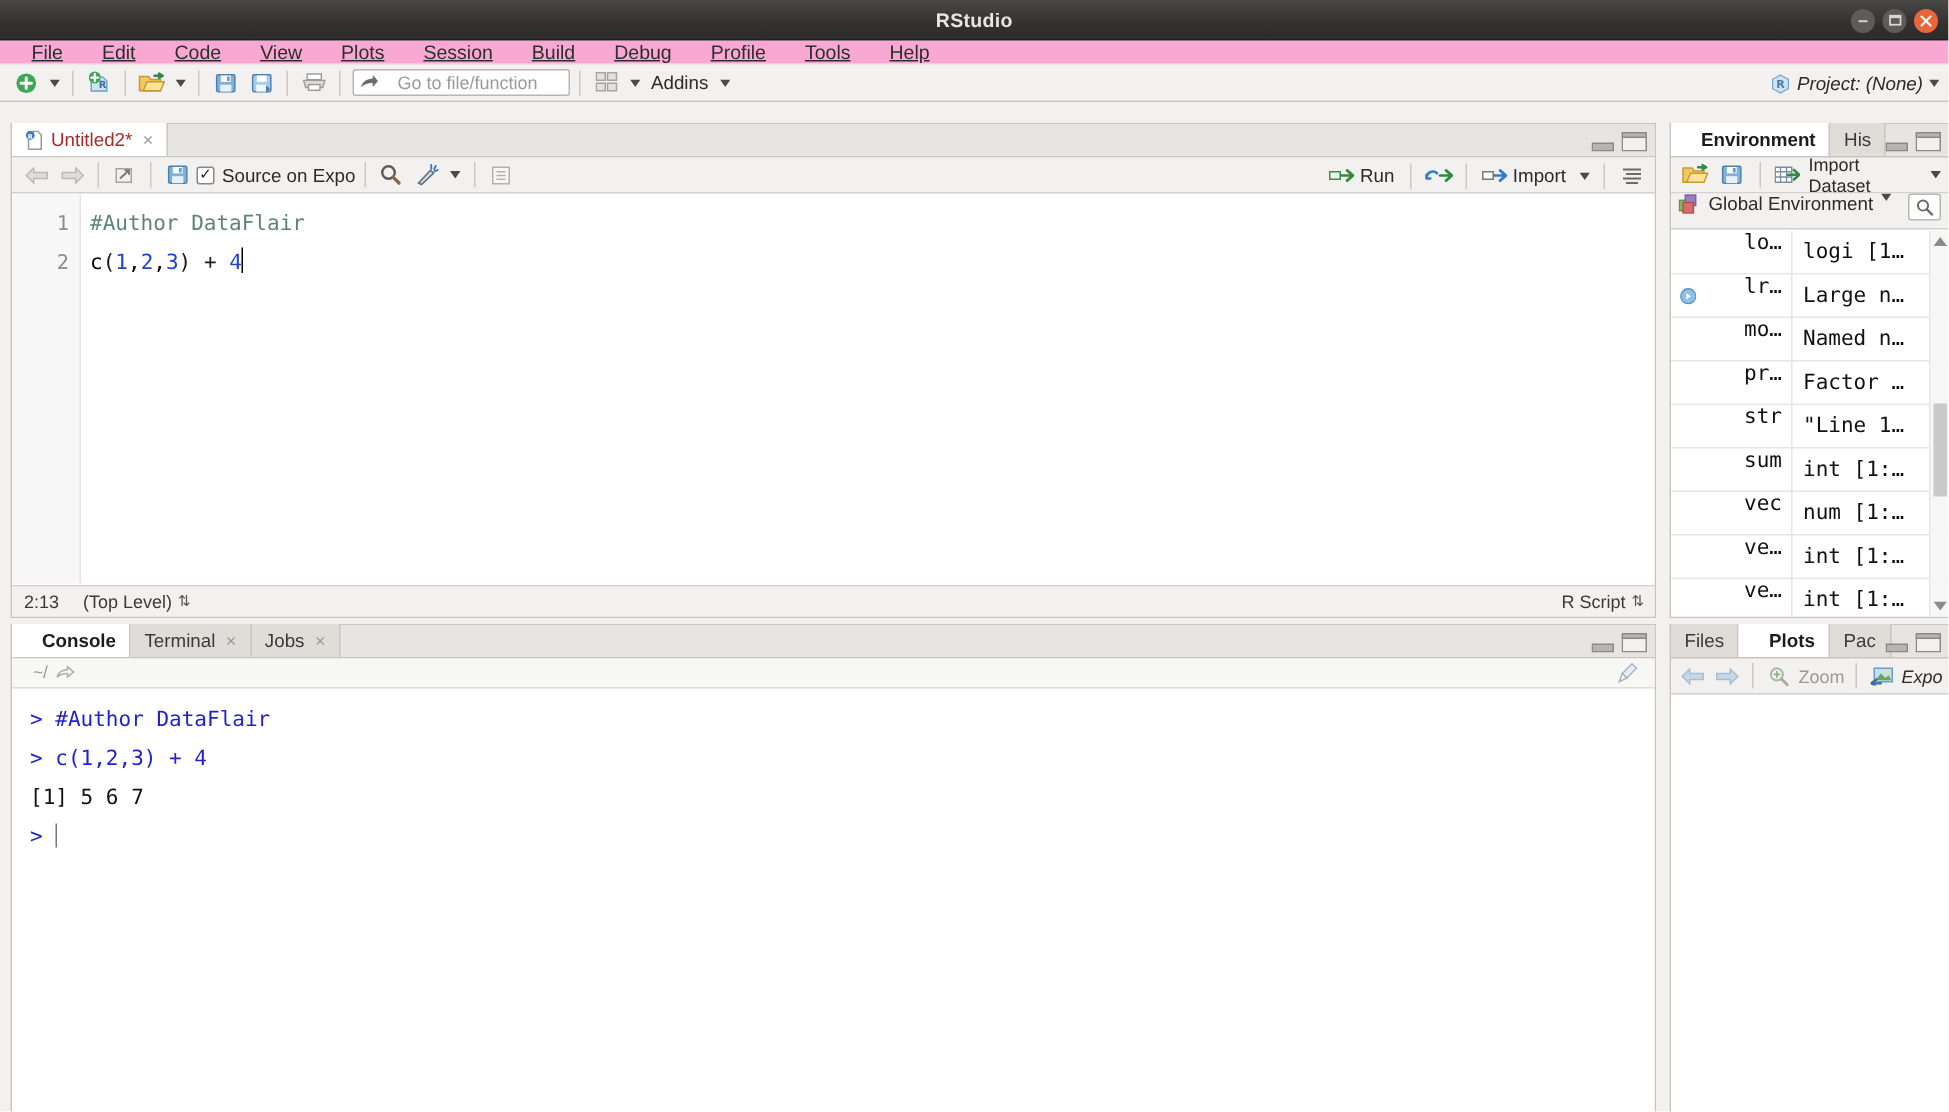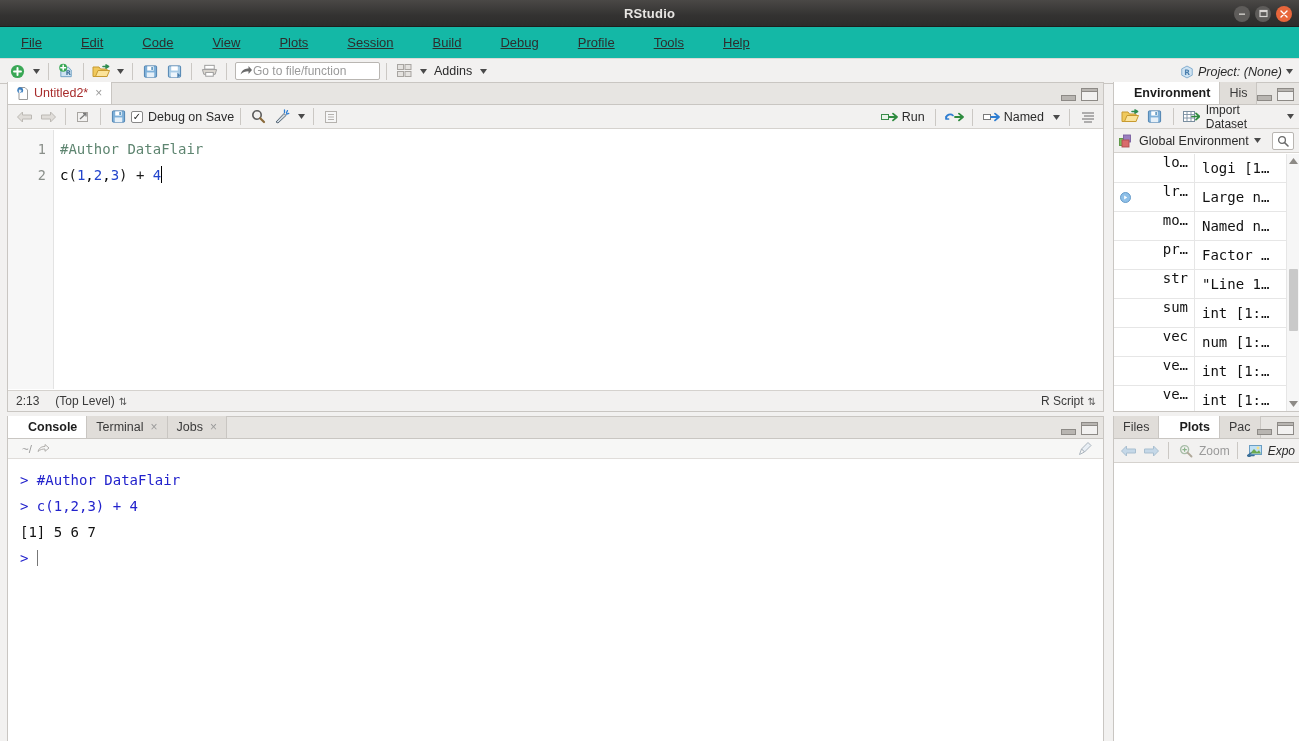--- a/index.html
+++ b/index.html
@@ -23,38 +23,38 @@
   }
   .titlebar .title { color:#e8e6e3; font-size:13px; font-weight:bold; letter-spacing:.2px; }
   .winbtns { position:absolute; right:7px; top:0; height:27px; display:flex; align-items:center; gap:5px; }
   .winbtn { width:16px; height:16px; border-radius:50%; background:#5e5c5a;
             display:flex; align-items:center; justify-content:center; color:#ddd; font-size:9px; line-height:1;}
   .winbtn.close { background:#e8663b; color:#fff; }
   .winbtn svg { display:block; }
 
   
   .menubar {
-    height: 32px; background:#14b8a6;
-    display:flex; align-items:center; padding-left:10px; gap:17px;
+    height: 16px; background:#f9a8d4;
+    display:flex; align-items:center; padding-left:10px; gap:4px;
     border-bottom:1px solid #dcdad7;
   }
   .menuitem { padding:2px 11px; font-size:13px; color:#2e2e2e; cursor:default; }
   .menuitem u { text-decoration: underline; }
 
   
   .toolbar {
     height:25px; background:#f2f1f0; display:flex; align-items:center;
     padding:0 6px; gap:2px; border-bottom:1px solid #c9c6c2; position:relative;
   }
   .tbtn { width:22px; height:21px; display:flex; align-items:center; justify-content:center; border-radius:2px;}
   .tcaret { width:12px; height:21px; display:flex; align-items:center; justify-content:center; }
   .tsep { width:1px; height:17px; background:#cbc8c4; margin:0 4px; }
   .gotofile {
     width:145px; height:18px; background:#ffffff; border:1px solid #b9b6b2; border-radius:2px;
-    display:flex; align-items:center; padding-left:3px; gap:0; margin-left:2px;
+    display:flex; align-items:center; padding-left:3px; gap:12px; margin-left:2px;
   }
   .gotofile span { color:#9a9a9a; font-size:12px; }
   .addins { font-size:12.5px; color:#2b2b2b; padding:0 3px; }
   .project-box { position:absolute; right:6px; top:0; height:25px; display:flex; align-items:center; gap:4px; }
   .project-box .plabel { font-size:12.5px; color:#2b2b2b;font-style:italic; }
 
   
   .panes { position:absolute; top:78px; left:0; right:0; bottom:0; }
   .pane { position:absolute; background:#fff; border:1px solid #c9c6c2; }
   .pane-source { left:7px; top:4px; width:1097px; height:330px; }
@@ -110,21 +110,21 @@
   .cline { height:26px; line-height:26px; white-space:pre; }
   .blue { color:#2222cc; }
   .black { color:#111; }
   .ccaret { display:inline-block; width:1px; height:16px; background:#777; vertical-align:-3px; }
 
   
   .envtoolbar { height:24px; background:#f2f1f0; border-bottom:1px solid #d5d2ce;
                 display:flex; align-items:center; padding:0 5px; gap:3px; }
   .envtoolbar .lbl { font-size:12px; color:#2b2b2b; }
   .envsel { height:24px; background:#f2f1f0; border-bottom:1px solid #d5d2ce;
-            display:flex; align-items:center; padding:0 5px; gap:5px; }
+            display:flex; padding:0 5px; gap:5px; }
   .envsel .ge { font-size:12.5px; color:#2b2b2b; }
   .srchbox { margin-left:auto; width:22px; height:18px; border:1px solid #b9b6b2; background:#fff;
              border-radius:2px; display:flex; align-items:center; justify-content:center; }
   .envlist { position:absolute; top:71px; left:0; right:0; bottom:0; overflow:hidden; background:#fff; }
   .envrow { height:29px; display:flex; border-bottom:1px solid #e6e6e6;
             font-family:"DejaVu Sans Mono", monospace; font-size:14px; color:#111; }
   .envrow .exp { width:22px; display:flex; align-items:center; justify-content:center; }
   .envrow .nm { width:58px; text-align:right; padding-right:6px; white-space:nowrap; overflow:hidden; }
   .envrow .vl { flex:1; padding-left:7px; border-left:1px solid #e6e6e6; white-space:nowrap; overflow:hidden;
                 height:29px; line-height:29px;}
@@ -327,21 +327,21 @@
         <div class="tbtn">
           <svg class="icon" width="15" height="15" viewBox="0 0 16 16">
             <rect x="1.5" y="2" width="13" height="12" rx="1" fill="#7eb0d9" stroke="#4a7fae" stroke-width="1"></rect>
             <rect x="4.5" y="2.5" width="7" height="4.5" fill="#fff"></rect>
             <rect x="4" y="9" width="8" height="5" fill="#e6f0f8"></rect>
             <rect x="8.8" y="3.2" width="2" height="3.2" fill="#6a9ec4"></rect>
           </svg>
         </div>
         <div class="sos">
           <span class="chk">✓</span>
-          <span>Debug on Save</span>
+          <span>Source on Expo</span>
         </div>
         <div class="tsep"></div>
         <div class="tbtn">
           <svg class="icon" width="15" height="15" viewBox="0 0 15 15">
             <circle cx="6" cy="6" r="4.2" fill="none" stroke="#5b5b5b" stroke-width="1.6"></circle>
             <path d="M9.2 9.2 L13 13" stroke="#8a6a3a" stroke-width="2.2" stroke-linecap="round"></path>
           </svg>
         </div>
         <div class="tbtn">
           <svg class="icon" width="16" height="15" viewBox="0 0 16 15">
@@ -376,21 +376,21 @@
               <path d="M2 8 C2 3 7 2.5 9 4.5 M2 8 L2 5.5 M2 8 L4.5 8" stroke="#2e7dd1" stroke-width="1.7" fill="none" stroke-linecap="round"></path>
               <path d="M11 6 L18 6 M15 2.6 L19 6 L15 9.4" stroke="#2e8b3f" stroke-width="1.8" fill="none" stroke-linecap="round" stroke-linejoin="round"></path>
             </svg>
           </div>
           <div class="tsep"></div>
           <div class="srcbtn">
             <svg class="icon" width="18" height="12" viewBox="0 0 18 12">
               <rect x="0.5" y="3.5" width="7" height="5" fill="#fff" stroke="#7a7a7a" stroke-width="1"></rect>
               <path d="M8 6 L15 6 M12 2.6 L16 6 L12 9.4" stroke="#2e7dd1" stroke-width="1.8" fill="none" stroke-linecap="round" stroke-linejoin="round"></path>
             </svg>
-            <span>Named</span>
+            <span>Import</span>
           </div>
           <div class="tcaret">
             <svg class="icon" width="7" height="5" viewBox="0 0 7 5">
                 <path d="M0 0 L7 0 L3.5 5 Z" fill="#4a4a4a"></path>
               </svg>
           </div>
           <div class="tsep"></div>
           <div class="tbtn">
             <svg class="icon" width="14" height="12" viewBox="0 0 14 12">
               <path d="M1 2 h12 M3 5 h10 M1 8 h12 M3 11 h8" stroke="#6a6a6a" stroke-width="1.2"></path>

